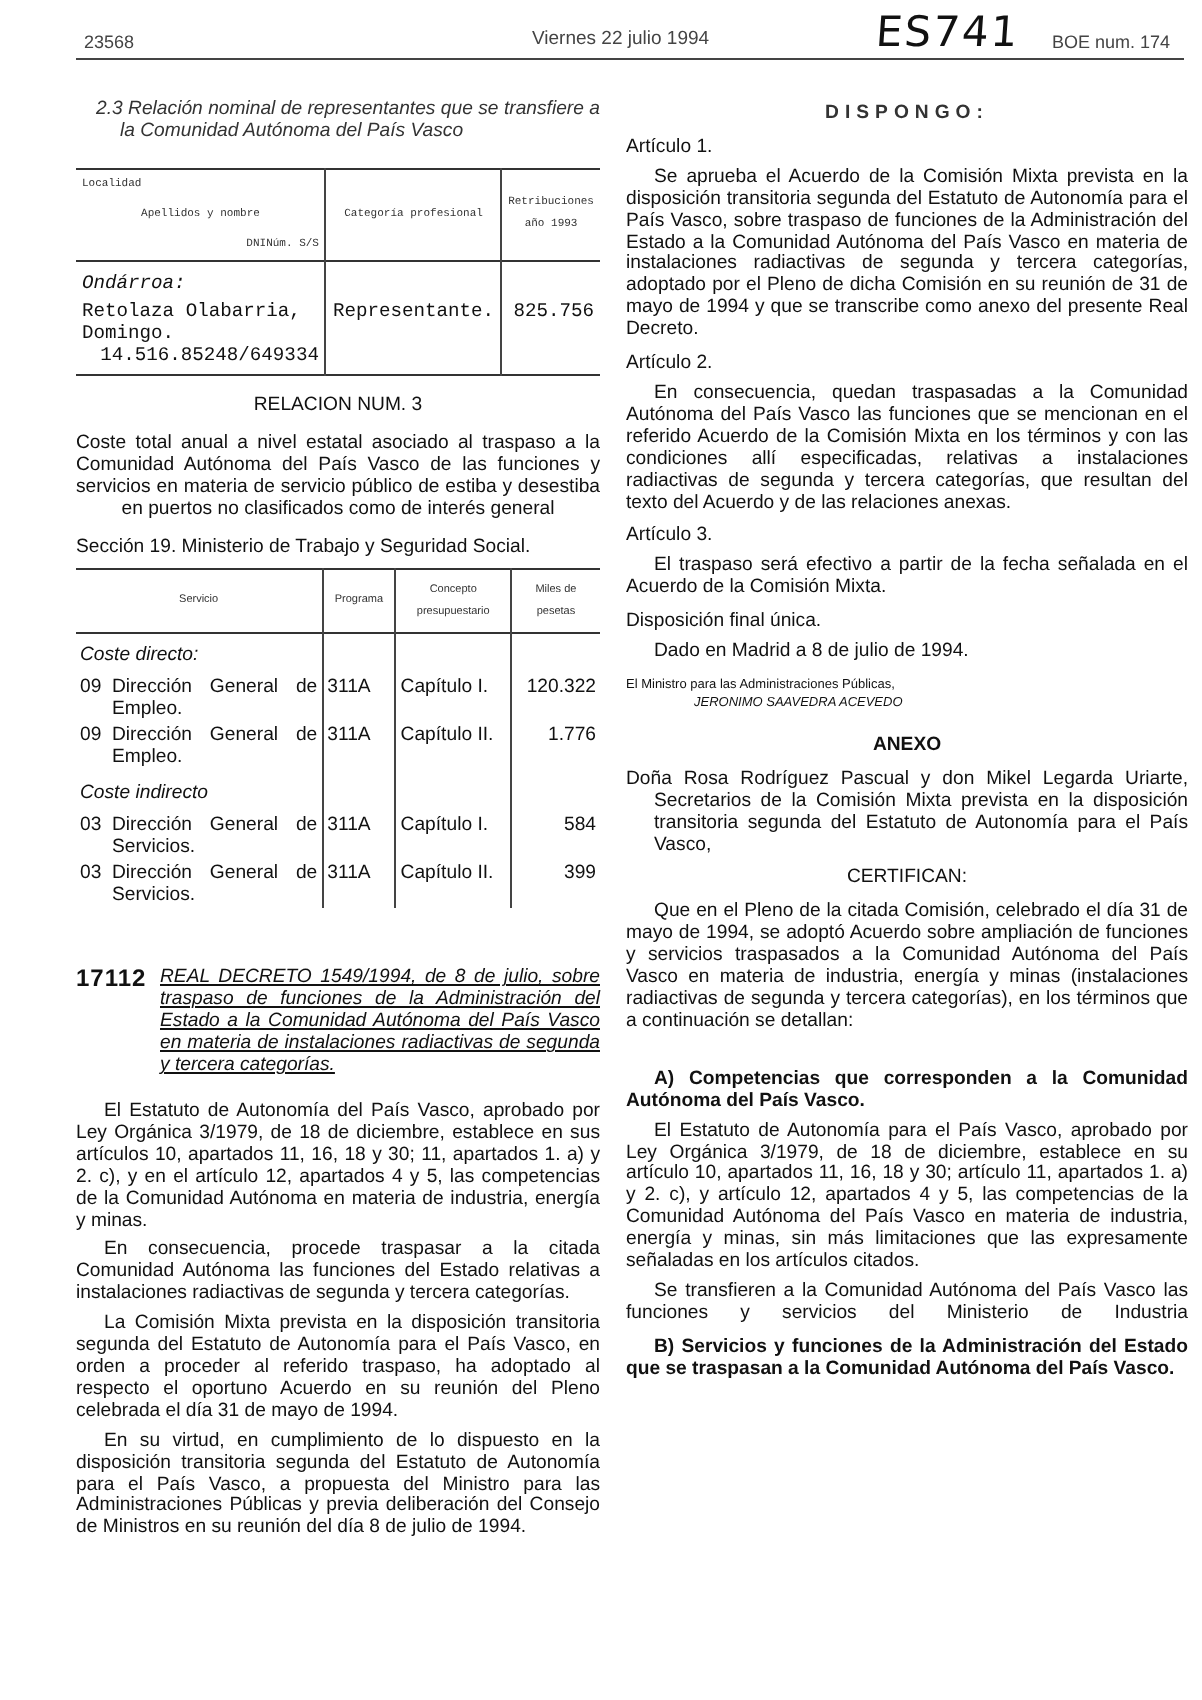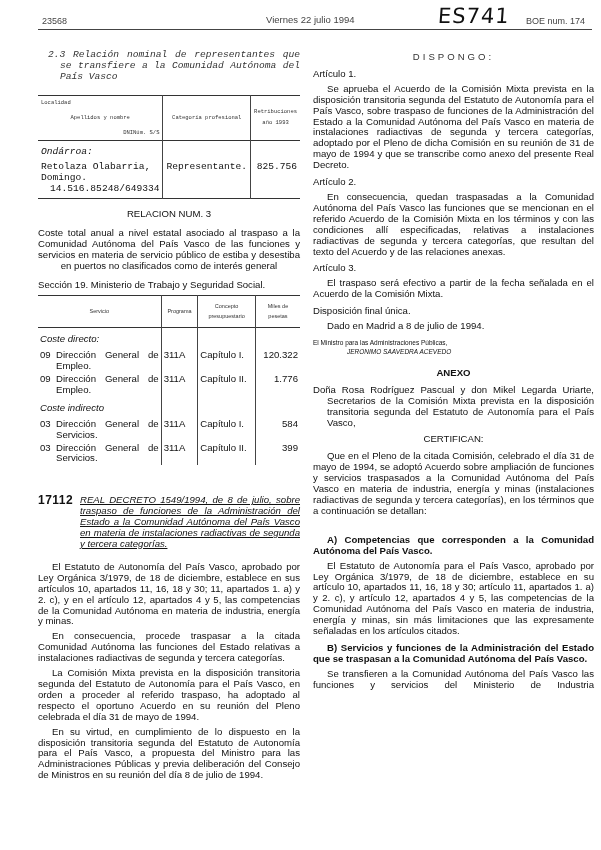--- a/index.html
+++ b/index.html
@@ -19,21 +19,21 @@
   .col { position: absolute; top: 50px; font-size: 9.6px; line-height: 10.9px; }
   .col.left { left: 38px; width: 262px; }
   .col.right { left: 313px; width: 281px; }
 
   p { margin: 0 0 4px 0; text-align: justify; }
   .indent { text-indent: 14px; }
   .center { text-align: center; }
   .it { font-style: italic; }
   .b { font-weight: bold; }
 
-  .sec-title { font-style: italic; font-size: 9.6px; padding-left: 16px; text-indent: -12px; margin: 0 0 12px 6px; color: #333; font-family: Liberation Mono, monospace; }
+  .sec-title { font-style: italic; font-size: 9.6px; padding-left: 16px; text-indent: -12px; margin: 0 0 12px 6px; color: #333; }
 
   table { border-collapse: collapse; width: 100%; }
   .t1 { margin-bottom: 10px; }
   .t1 th, .t2 th { font-weight: normal; font-size: 5.5px; color: #333; vertical-align: middle; }
   .t1 { border-top: 1px solid #333; border-bottom: 1px solid #333; }
   .t1 thead tr { border-bottom: 1px solid #333; }
   .t1 td, .t1 th { padding: 2px 3px; font-family: Liberation Mono, monospace; }
   .t1 .vline { border-left: 1px solid #444; }
   .t1 .cell-name { font-size: 9.6px; }
   .small-h { display: block; font-size: 5.5px; }
@@ -47,21 +47,21 @@
   .t2 .num { text-align: right; }
   .t2 .group td { font-style: italic; padding-top: 6px; padding-bottom: 4px; }
   .svc { display: flex; }
   .svc .code { width: 16px; flex-shrink: 0; }
   .svc .txt { text-align: justify; text-align-last: justify; }
 
   .decree { display: flex; margin: 30px 0 12px 0; }
   .decree .dnum { font-weight: bold; font-size: 12px; width: 42px; flex-shrink: 0; letter-spacing: 0.5px; }
   .decree .dtitle { font-style: italic; text-decoration: underline; font-size: 9.6px; line-height: 10.9px; text-align: justify; }
 
-  .spaced { letter-spacing: 3px; }
+  .spaced { letter-spacing: 3px; font-weight: bold; }
   .art { margin: 6px 0 4px 0; }
   .sig-right { text-align: right; padding-right: 18px; }
   .minister { font-size: 6.5px; line-height: 9px; margin: 6px 0 12px 0; }
   .minister .mname { padding-left: 34px; font-style: italic; }
   .hanging { padding-left: 14px; text-indent: -14px; }
 </style>
 </head>
 <body>
 
 <div class="header">
@@ -216,15 +216,15 @@
   </div>
 
   <p class="center b" style="margin-bottom:6px;">ANEXO</p>
   <p class="hanging">Doña Rosa Rodríguez Pascual y don Mikel Legarda Uriarte, Secretarios de la Comisión Mixta prevista en la disposición transitoria segunda del Estatuto de Autonomía para el País Vasco,</p>
   <p class="center" style="margin:6px 0;">CERTIFICAN:</p>
   <p class="indent">Que en el Pleno de la citada Comisión, celebrado el día 31 de mayo de 1994, se adoptó Acuerdo sobre ampliación de funciones y servicios traspasados a la Comunidad Autónoma del País Vasco en materia de industria, energía y minas (instalaciones radiactivas de segunda y tercera categorías), en los términos que a continuación se detallan:</p>
 
   <p class="indent b" style="margin-top:18px;">A)   Competencias que corresponden a la Comunidad Autónoma del País Vasco.</p>
   <p class="indent">El Estatuto de Autonomía para el País Vasco, aprobado por Ley Orgánica 3/1979, de 18 de diciembre, establece en su artículo 10, apartados 11, 16, 18 y 30; artículo 11, apartados 1. a) y 2. c), y artículo 12, apartados 4 y 5, las competencias de la Comunidad Autónoma del País Vasco en materia de industria, energía y minas, sin más limitaciones que las expresamente señaladas en los artículos citados.</p>
 
+  <p class="indent" style="text-align-last:justify;">Se transfieren a la Comunidad Autónoma del País Vasco las funciones y servicios del Ministerio de Industria</p>
   <p class="indent b" style="margin-top:6px;">B)   Servicios y funciones de la Administración del Estado que se traspasan a la Comunidad Autónoma del País Vasco.</p>
-  <p class="indent" style="text-align-last:justify;">Se transfieren a la Comunidad Autónoma del País Vasco las funciones y servicios del Ministerio de Industria</p>
 </div>
 
 </body></html>

